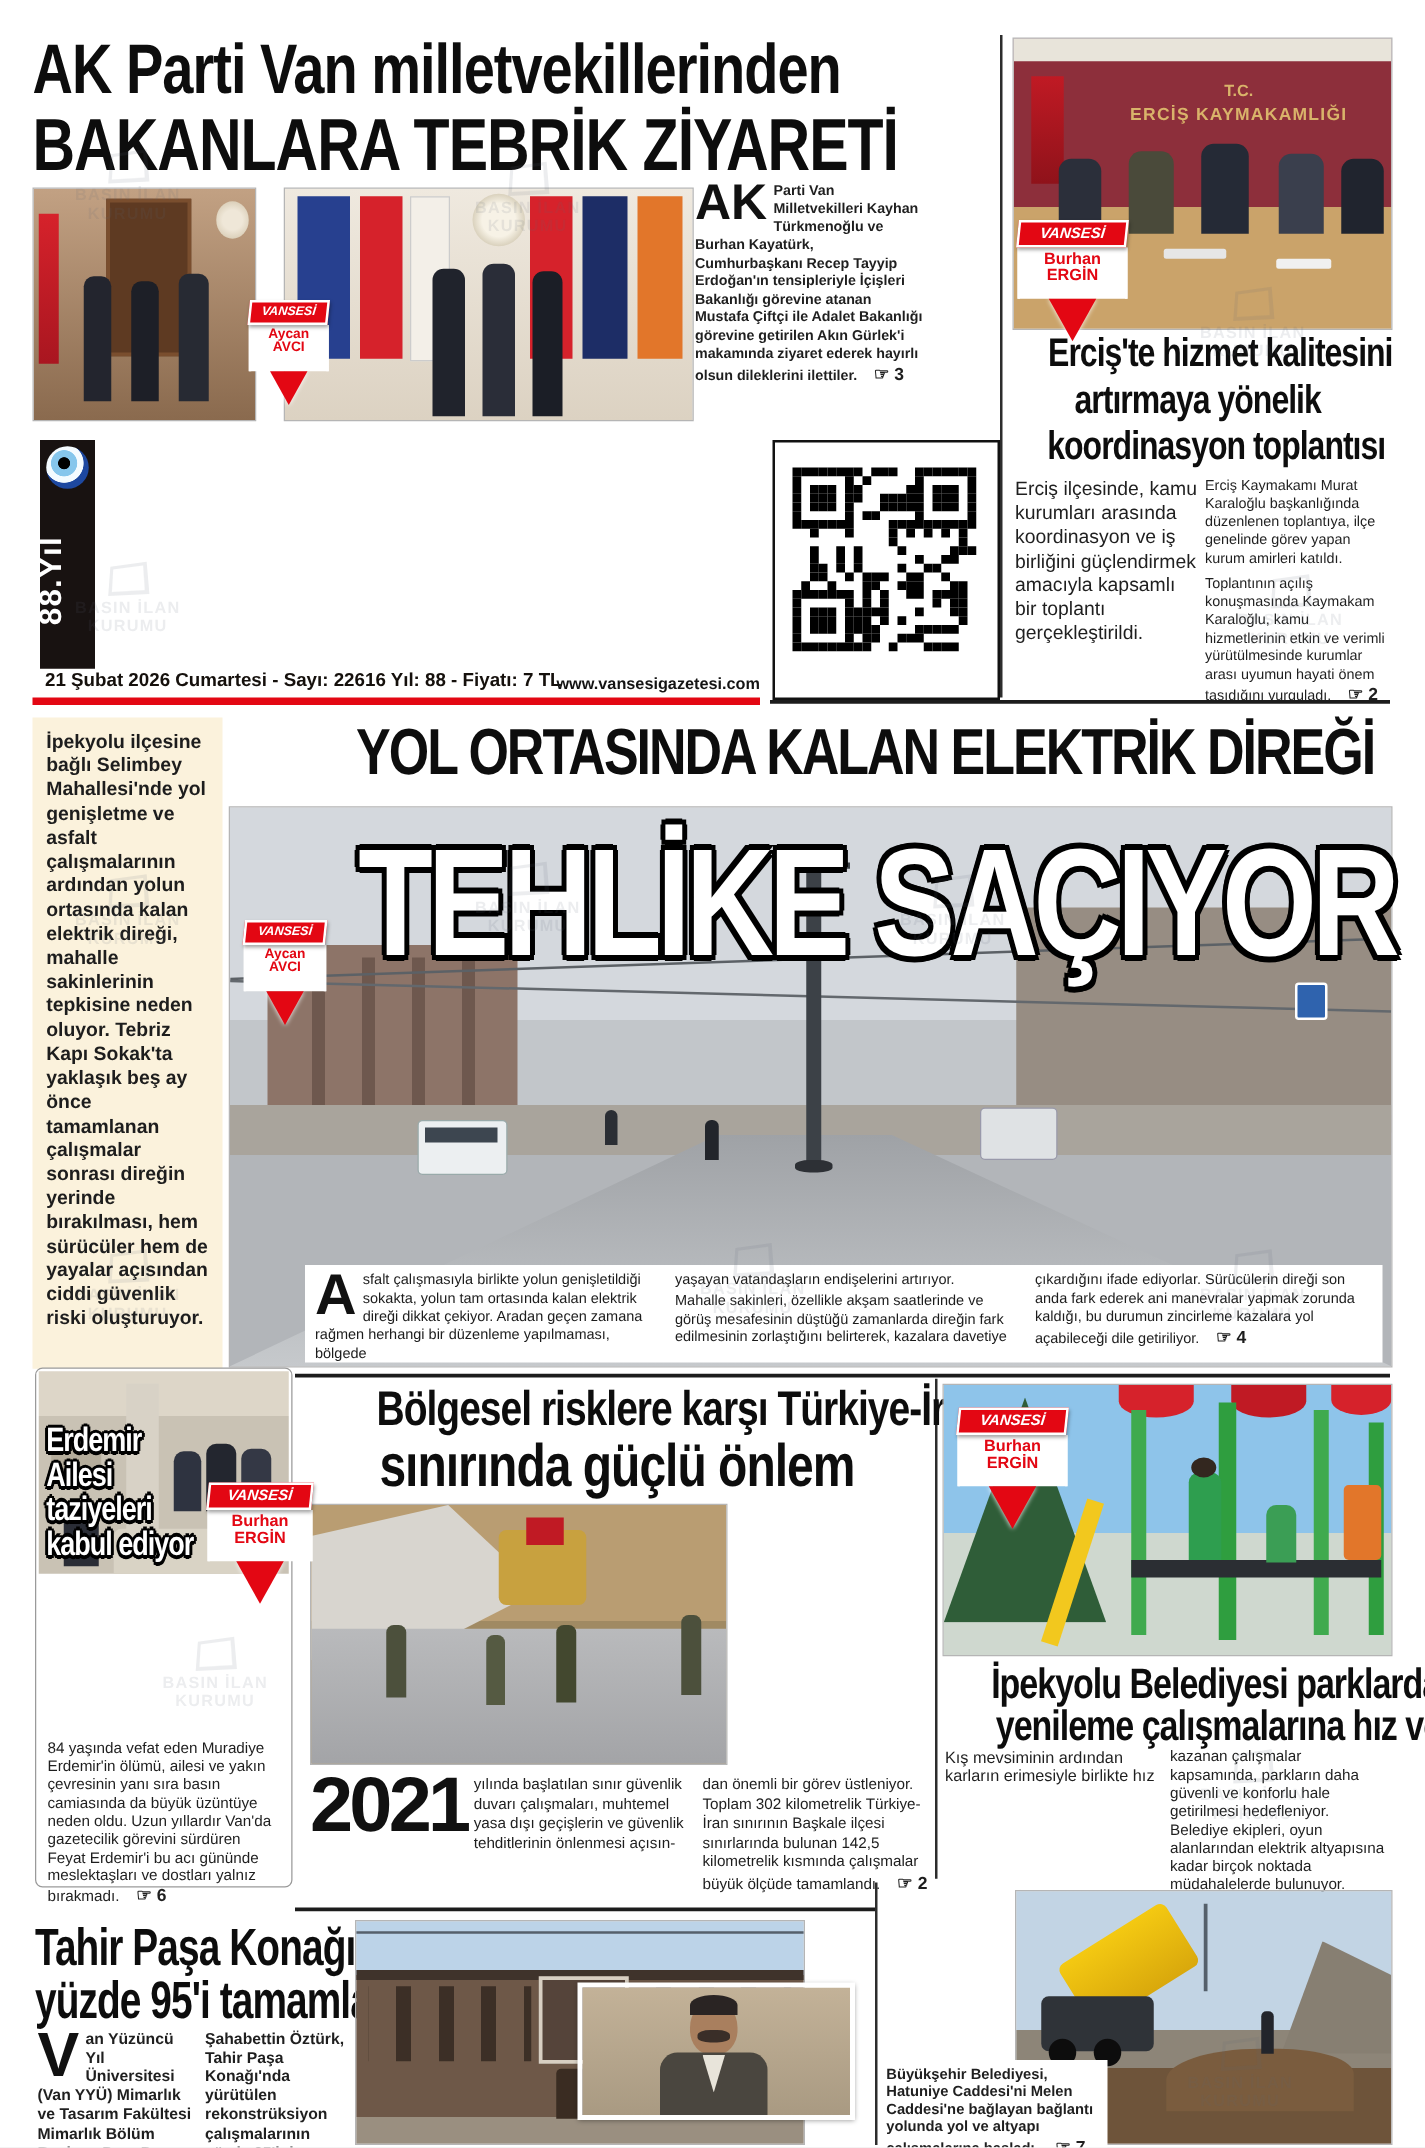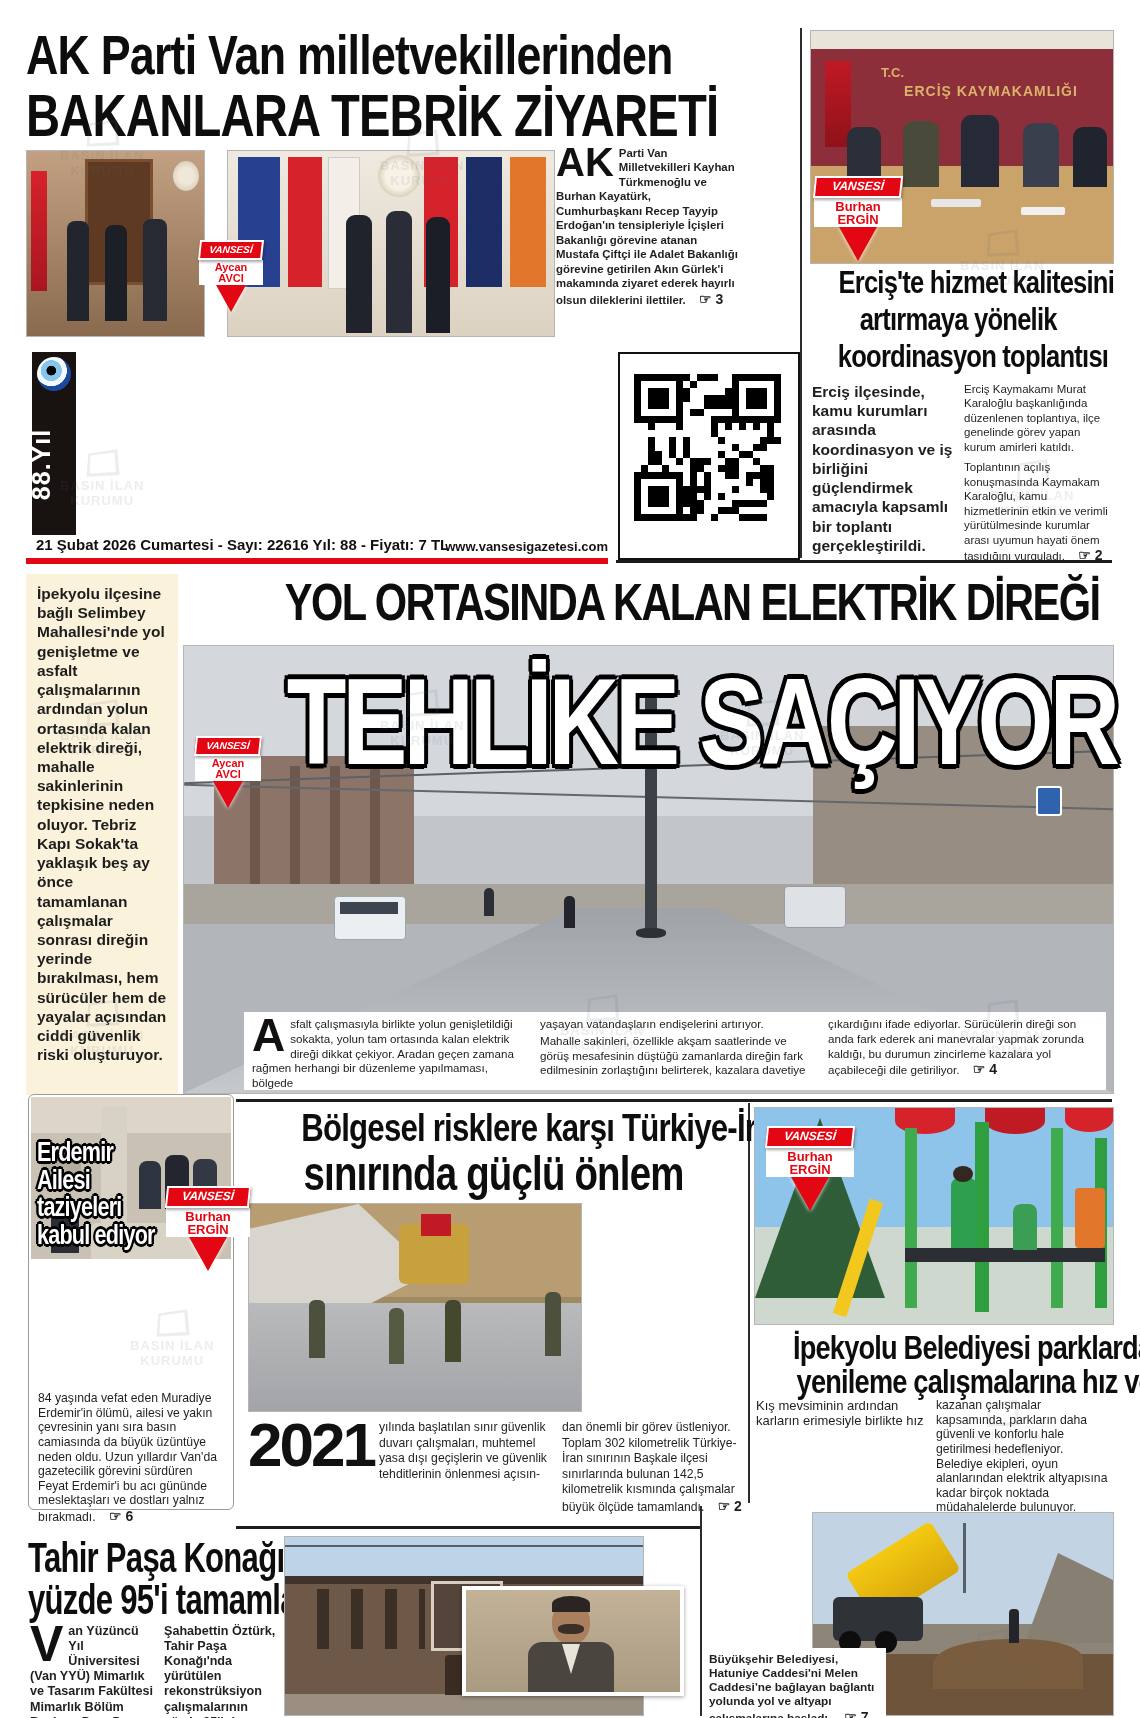--- a/index.html
+++ b/index.html
@@ -21,21 +21,21 @@
   p{margin:0 0 6px 0;}
   .bld{font-weight:bold;}
   .pref{font-weight:bold;font-size:14px;white-space:nowrap;margin-left:10px;}
   .dc{float:left;font-weight:bold;line-height:.82;padding-right:5px;color:#111;}
   
   .badge{position:absolute;z-index:7;}
   .bb{background:#e30713;color:#fff;font-style:italic;font-weight:bold;text-align:center;
       font-size:12px;line-height:1.15;padding:2px 1px;border:2px solid #fff;transform:skewX(-6deg);
       box-shadow:1px 2px 3px rgba(0,0,0,.35);}
   .bn{background:#fff;color:#e30713;font-weight:bold;text-align:center;font-size:13px;line-height:1.02;
-      padding:2px 0 1px;border-left:2px solid #fff;border-right:2px solid #fff;}
+      padding:2px 0 13px;border-left:2px solid #fff;border-right:2px solid #fff;}
   .bt{width:0;height:0;margin:0 auto;border-left:19px solid transparent;border-right:19px solid transparent;
       border-top:34px solid #e30713;filter:drop-shadow(0 0 2px #fff);}
   .badge-sm .bb{font-size:10px;}
   .badge-sm .bn{font-size:11px;}
   .badge-sm .bt{border-left-width:15px;border-right-width:15px;border-top-width:27px;}
   
   .wm{position:absolute;opacity:.12;color:#5f6a78;font-weight:bold;font-size:13px;text-align:center;
       z-index:6;pointer-events:none;}
   .wm b{display:block;letter-spacing:1px;}
   .wm i{display:block;width:26px;height:20px;border:3px solid #5f6a78;margin:0 auto 2px;
@@ -179,21 +179,21 @@
   <div class="abs bodytxt" style="left:556px;top:146px;width:184px;height:204px;font-size:11.4px;line-height:1.27;font-weight:bold">
     <p><span class="dc" style="font-size:40px">AK</span><span>Parti Van Milletvekilleri Kayhan Türkmenoğlu ve Burhan Kayatürk, Cumhurbaşkanı Recep Tayyip Erdoğan'ın tensipleriyle İçişleri Bakanlığı görevine atanan Mustafa Çiftçi ile Adalet Bakanlığı görevine getirilen Akın Gürlek'i makamında ziyaret ederek hayırlı olsun dileklerini ilettiler.</span>
     <span class="pref">☞ 3</span></p>
   </div>
 
   <div class="vr" style="left:800px;top:28px;height:530px"></div>
 
   <div class="ph" style="left:810px;top:30px;width:302px;height:232px;background:linear-gradient(#8d2f3b 0 58%,#caa36a 58% 100%)">
     <span style="left:0;top:0;width:100%;height:18px;background:#e8e4da"></span>
     <span style="left:14px;top:30px;width:26px;height:86px;background:linear-gradient(#c01a24,#8f121a)"></span>
-    <span style="left:70px;top:34px;width:220px;text-align:left;color:#d9b36a;font-weight:bold;font-size:13px">T.C.</span>
+    <span style="left:70px;top:34px;width:220px;text-align:center;color:#d9b36a;font-weight:bold;font-size:13px">T.C.</span>
     <span style="left:60px;top:52px;width:240px;text-align:center;color:#d9b36a;font-weight:bold;font-size:14px;letter-spacing:1px">ERCİŞ KAYMAKAMLIĞI</span>
     <span style="left:36px;top:96px;width:34px;height:60px;background:#2b2f3a;border-radius:10px 10px 0 0"></span>
     <span style="left:92px;top:90px;width:36px;height:66px;background:#4a4a3a;border-radius:10px 10px 0 0"></span>
     <span style="left:150px;top:84px;width:38px;height:72px;background:#252a36;border-radius:10px 10px 0 0"></span>
     <span style="left:212px;top:92px;width:36px;height:64px;background:#3a3f4d;border-radius:10px 10px 0 0"></span>
     <span style="left:262px;top:96px;width:34px;height:60px;background:#20242e;border-radius:10px 10px 0 0"></span>
     <span style="left:120px;top:168px;width:50px;height:8px;background:#e6e6e6;border-radius:2px"></span>
     <span style="left:210px;top:176px;width:44px;height:8px;background:#f0f0f0;border-radius:2px"></span>
   </div>
 
@@ -203,21 +203,21 @@
       <span>ERGİN</span></div>
     <div class="bt"></div>
   </div>
 
   <div class="ctr" style="left:804px;top:264px;width:308px">
     <span class="sqz" style="font-size:32px">Erciş'te hizmet kalitesini</span><br>
     <span class="sqz" style="font-size:32px">artırmaya yönelik</span><br>
     <span class="sqz" style="font-size:32px">koordinasyon toplantısı</span>
   </div>
 
-  <div class="abs bodytxt" style="left:812px;top:382px;width:148px;font-size:15.5px;line-height:1.24;font-weight:bold">
+  <div class="abs bodytxt" style="left:812px;top:382px;width:148px;font-size:15.5px;line-height:1.24;font-weight:normal">
     <p>Erciş ilçesinde, kamu kurumları arasında koordinasyon ve iş birliğini güçlendirmek amacıyla kapsamlı bir toplantı gerçekleştirildi.</p>
   </div>
   <div class="abs bodytxt" style="left:964px;top:382px;width:148px;font-size:11.5px;line-height:1.26">
     <p>Erciş Kaymakamı Murat Karaloğlu başkanlığında düzenlenen toplantıya, ilçe genelinde görev yapan kurum amirleri katıldı.</p>
     <p><span>Toplantının açılış konuşmasında Kaymakam Karaloğlu, kamu hizmetlerinin etkin ve verimli yürütülmesinde kurumlar arası uyumun hayati önem taşıdığını vurguladı.</span>
     <span class="pref">☞ 2</span></p>
   </div>
 
   <div class="abs yilstrip" style="left:32px;top:352px;width:44px;height:183px">
     <div class="eye" style="position:absolute;left:5px;top:5px;width:34px;height:34px"></div>

